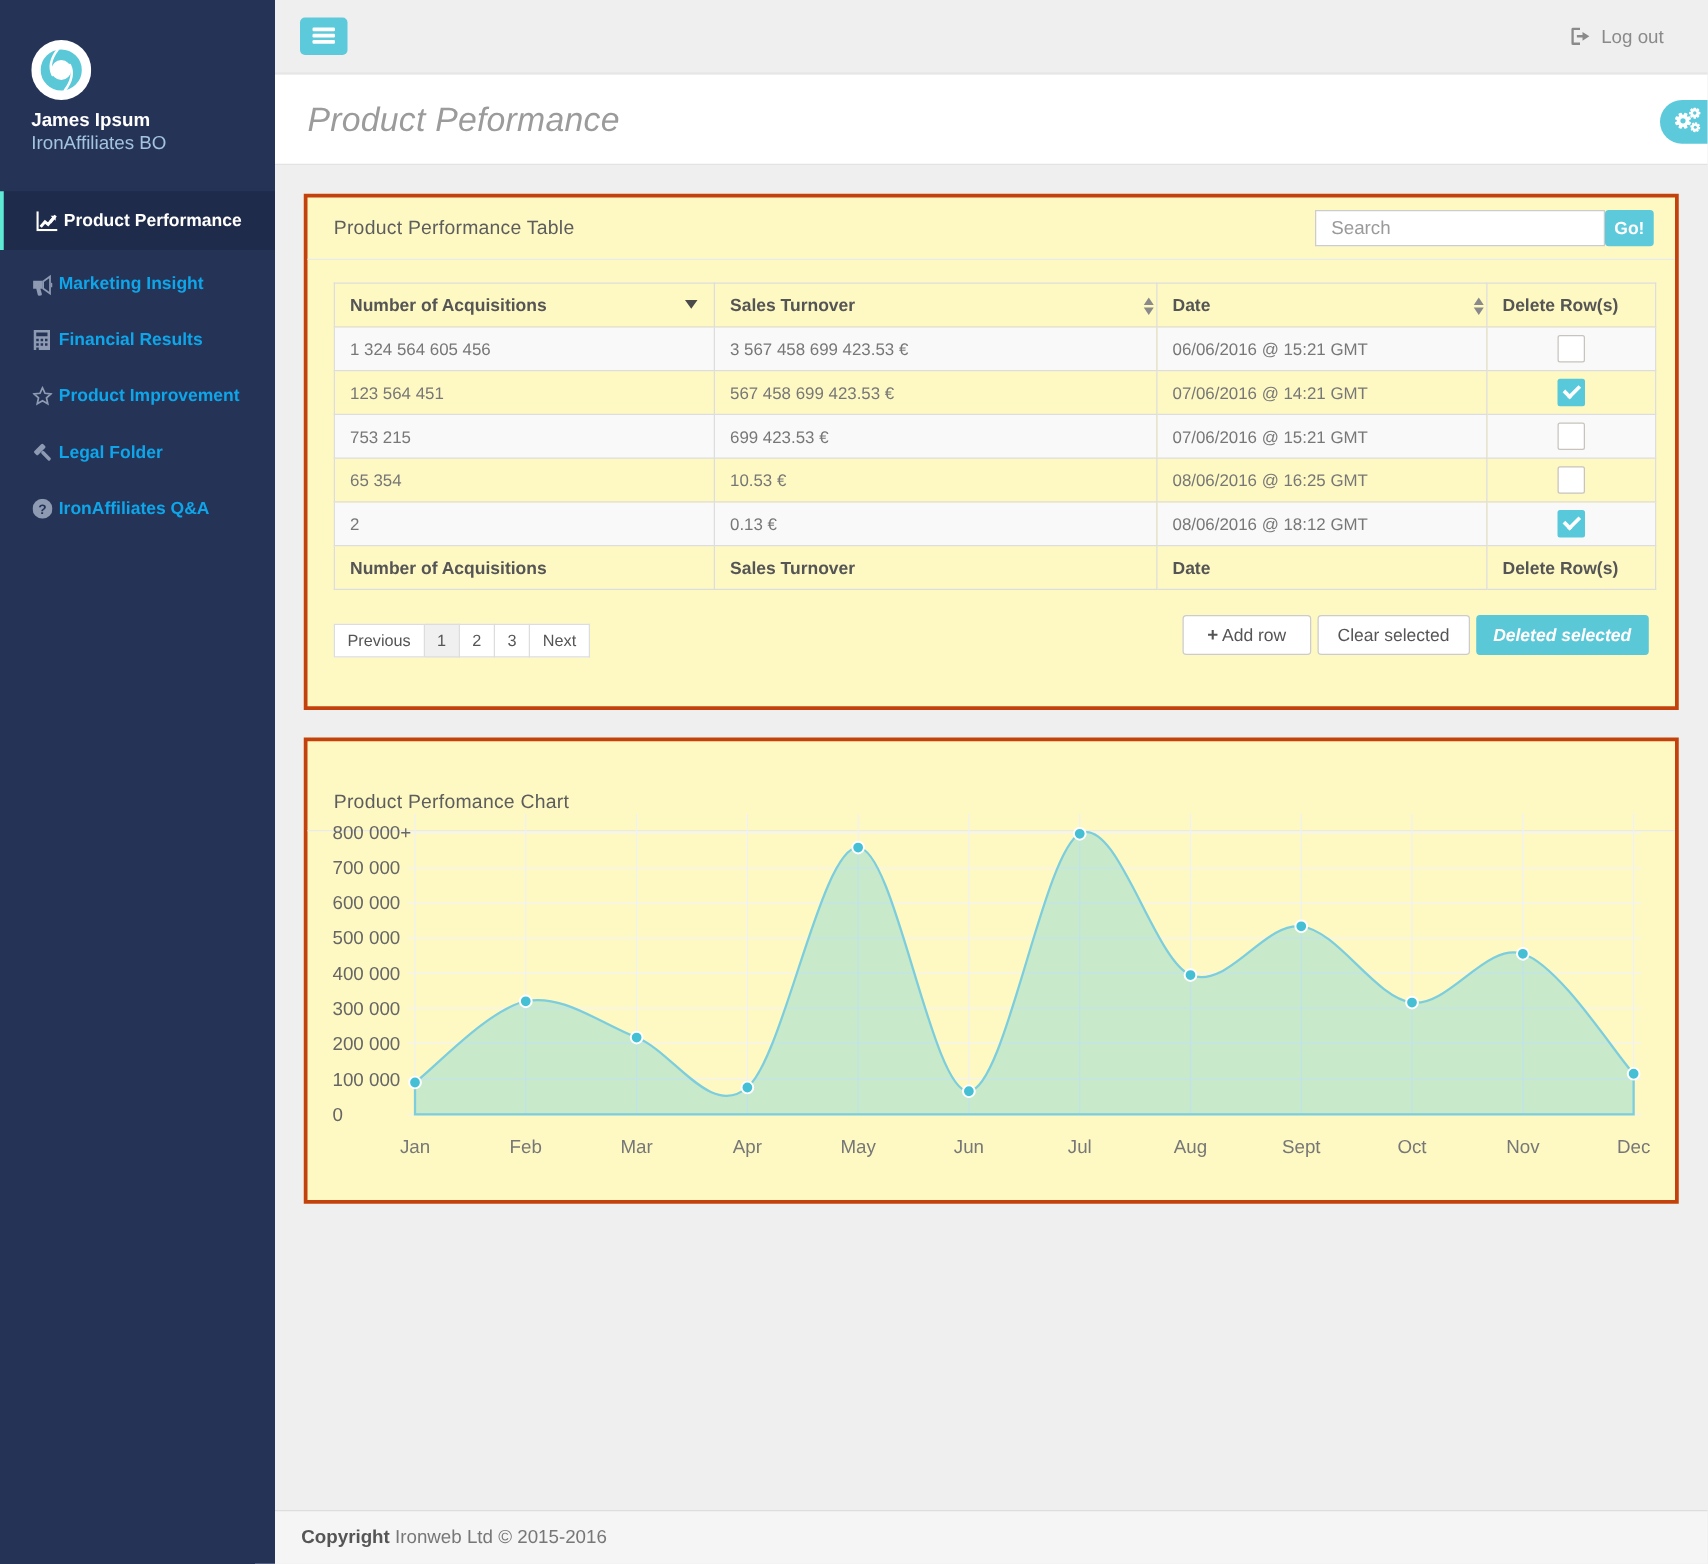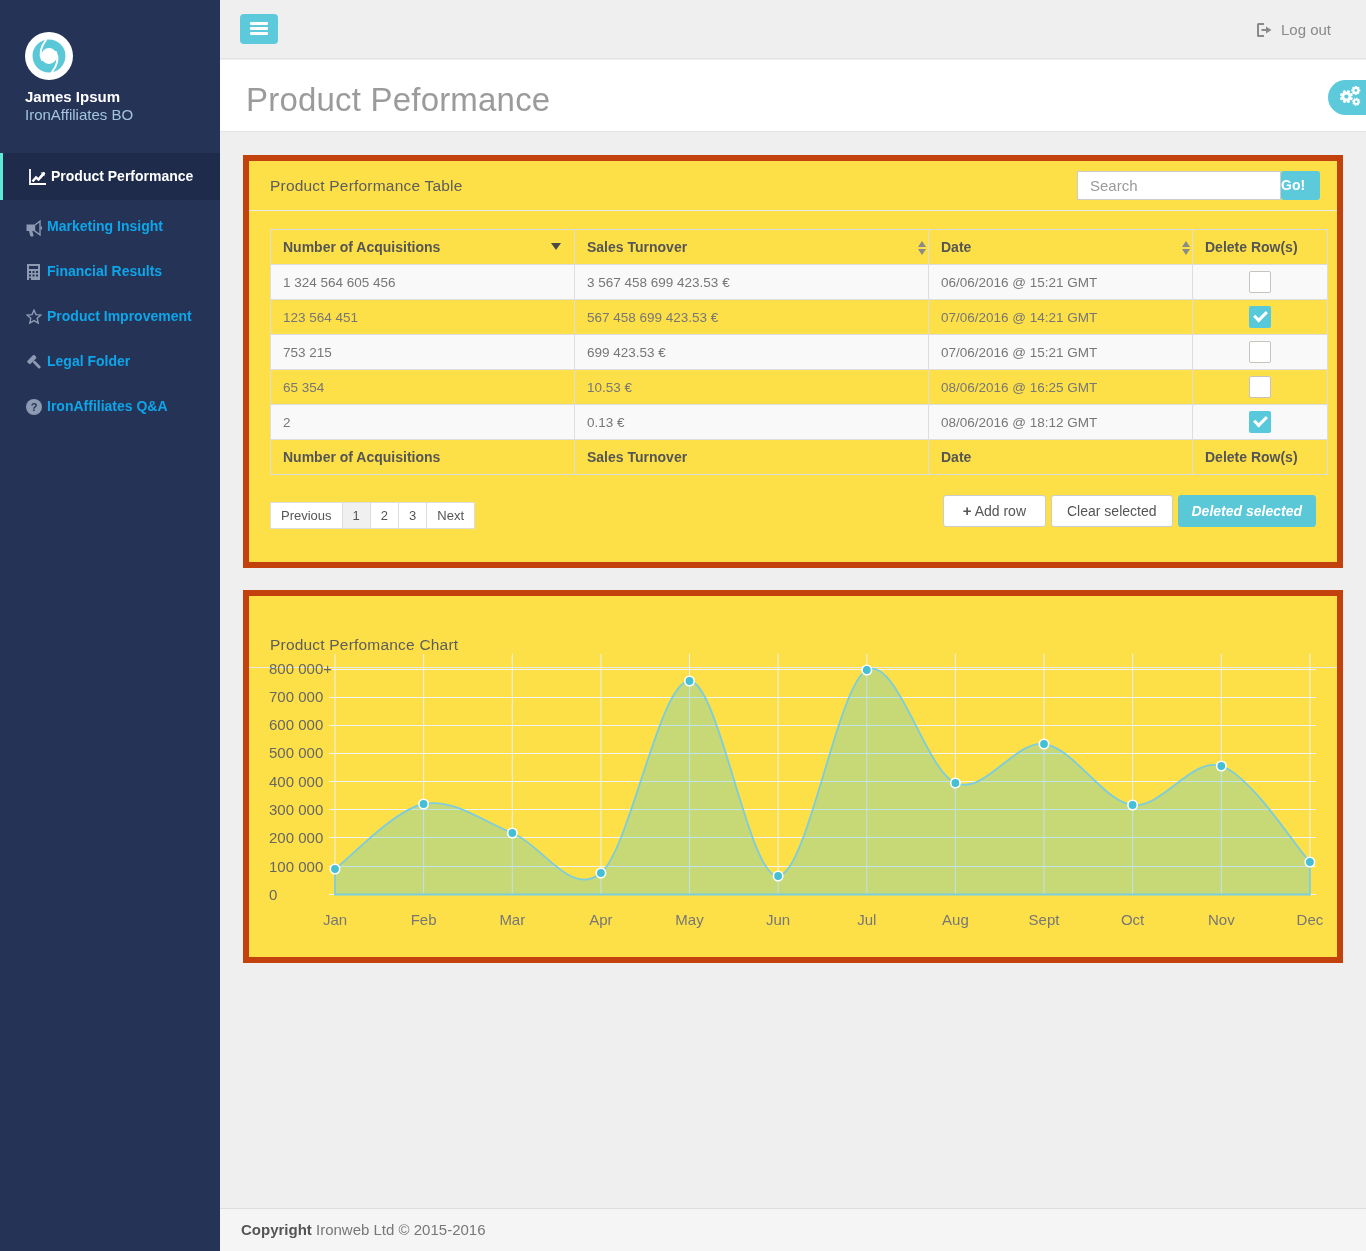--- a/index.html
+++ b/index.html
@@ -15,31 +15,31 @@
 .nav a.active svg { left:26px; }
 
 .main { position:absolute; left:220px; top:0; width:1146px; height:1251px; }
 .topbar { position:absolute; left:0; top:0; width:1146px; height:59px; background:#efefef; border-bottom:1px solid #e3e3e3; }
 .burger { position:absolute; left:20px; top:14px; width:38px; height:30px; background:#5dcadb; border-radius:4px; }
 .burger span { position:absolute; left:10px; width:18px; height:3px; background:#fff; border-radius:1px; }
 .burger span:nth-child(1){top:8px;} .burger span:nth-child(2){top:13px;} .burger span:nth-child(3){top:18px;}
 .logout { position:absolute; right:35px; top:0; height:48px; line-height:59px; color:#8a8a8a; font-size:15px; }
 .logout svg { vertical-align:-2px; margin-right:8px; }
 .pagehead { position:absolute; left:0; top:60px; width:1146px; height:72px; background:#fff; border-bottom:1px solid #e3e3e3; }
-.pagehead h1 { position:absolute; left:26px; top:21px; font-size:33px; font-weight:normal; color:#9b9b9b; letter-spacing:0.2px; }
+.pagehead h1 { position:absolute; left:26px; top:21px; font-size:27px; font-weight:normal; color:#9b9b9b; letter-spacing:0.2px;font-style:italic; }
 .settings { position:absolute; right:0; top:20px; width:38px; height:35px; background:#5dcadb; border-radius:17.5px 0 0 17.5px; }
 .settings svg { position:absolute; left:10px; top:6px; }
 
 .content { position:absolute; left:0; top:132px; width:1146px; }
-.card { margin:0 23px; background:#fde047; border:6px solid #c2410c; position:relative; }
+.card { margin:0 23px; background:#fef9c3; border:3px solid #c2410c; position:relative; }
 .card1 { margin-top:23px; height:413px; }
 .card-h { position:relative; height:50px; border-bottom:1px solid #eaeaea; }
 .card-h .t { position:absolute; left:21px; top:0; line-height:50px; font-size:15.5px; font-weight:normal; color:#5d5d5d; letter-spacing:0.2px; }
-.searchbox { position:absolute; right:56px; top:10px; width:204px; height:29px; border:1px solid #ccc; background:#fff; color:#9a9a9a; font-size:15px; padding-left:12px; line-height:27px; }
-.gobtn { position:absolute; right:17px; top:10px; width:39px; height:29px; background:#5dcadb; color:#fff; font-size:14px; font-weight:bold; line-height:29px; border-radius:3px; }
+.searchbox { position:absolute; right:56px; top:10px; width:232px; height:29px; border:1px solid #ccc; background:#fff; color:#9a9a9a; font-size:15px; padding-left:12px; line-height:27px; }
+.gobtn { position:absolute; right:17px; top:10px; width:39px; height:29px; background:#5dcadb; color:#fff; font-size:14px; font-weight:bold; text-align:center; line-height:29px; border-radius:3px; }
 
 table.tbl { position:absolute; left:21px; top:68px; width:1057px; border-collapse:collapse; table-layout:fixed; }
 .tbl th, .tbl td { border:1px solid #ddd; height:35px; padding:0 12px; text-align:left; overflow:hidden; white-space:nowrap; }
 .tbl th { font-size:14px; color:#555; position:relative; }
 .tbl td { font-size:13.5px; color:#777; font-weight:normal; }
 .tbl tr.odd td { background:#f9f9f9; }
 .c1{width:304px;} .c2{width:354px;} .c3{width:264px;} .c4{width:135px;}
 .sort-down { position:absolute; right:13px; top:13px; width:0; height:0; border-left:5.5px solid transparent; border-right:5.5px solid transparent; border-top:7px solid #4a4a4a; }
 .sort-both { position:absolute; right:10px; top:10px; }
 .sort-both:before { content:""; position:absolute; top:1px; left:0; width:0; height:0; border-left:4.5px solid transparent; border-right:4.5px solid transparent; border-bottom:6px solid #8a8a8a; }

